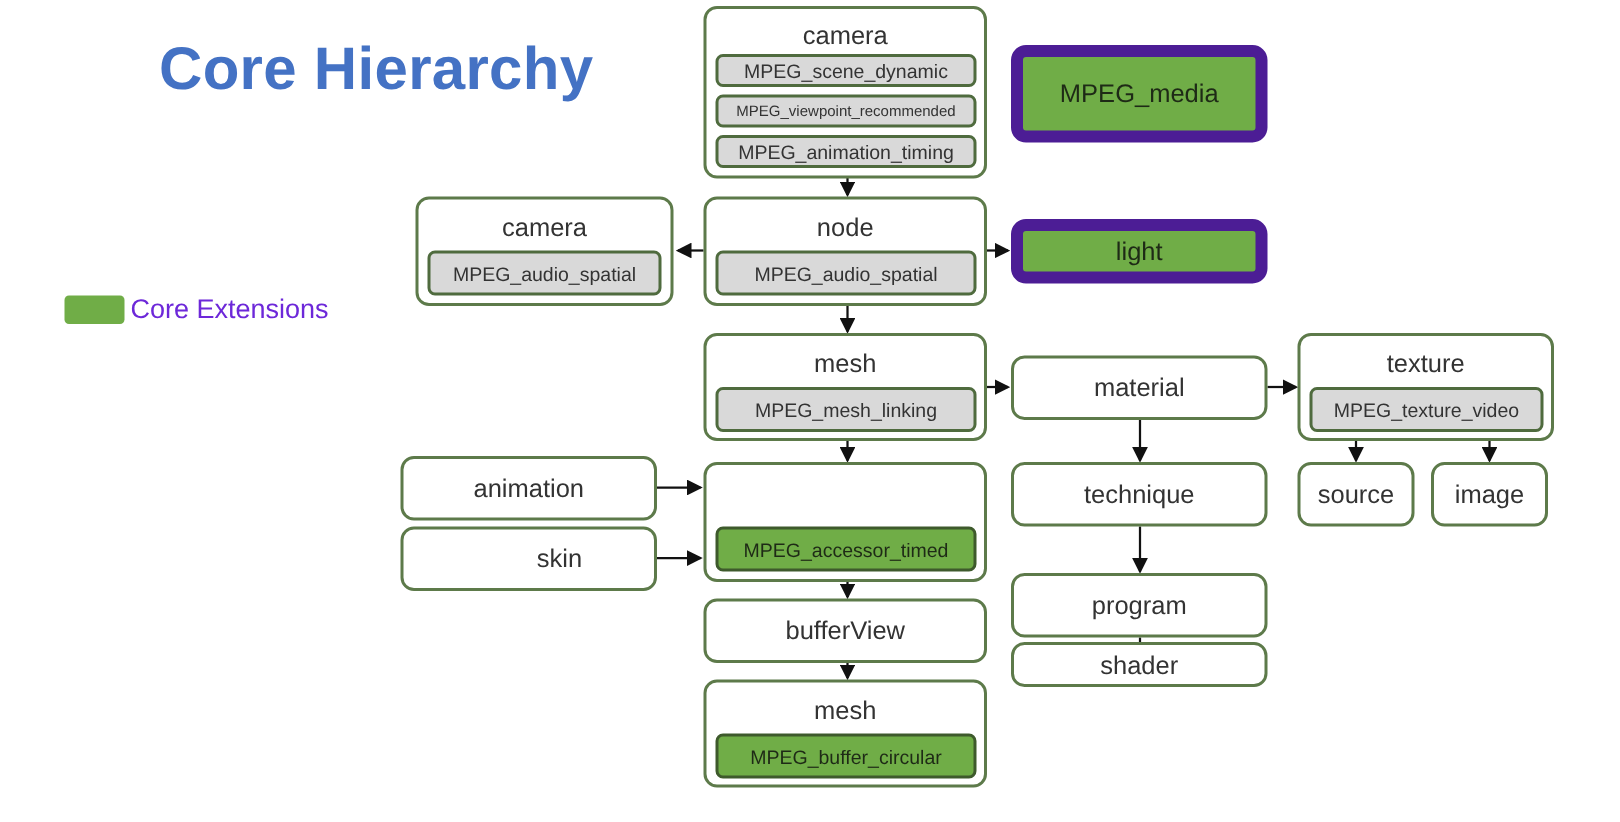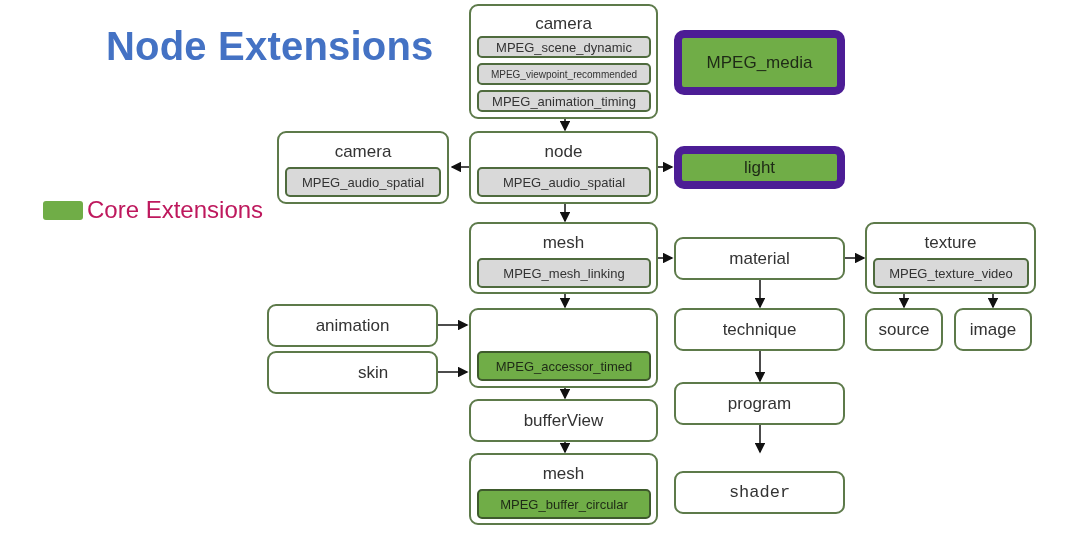--- a/index.html
+++ b/index.html
@@ -9,21 +9,21 @@
     font-family: "Liberation Sans", "DejaVu Sans", sans-serif;
     color: #333333;
   }
   .title {
     position: absolute; left: 106px; top: 24px;
     font-size: 40px; font-weight: bold; color: #4472c4;
     letter-spacing: 0.2px;
   }
   .legend { position: absolute; left: 43px; top: 196px; display: flex; align-items: center; }
   .legend .swatch { width: 40px; height: 19px; background: #70ad47; border-radius: 3px; margin-right: 4px; }
-  .legend .label { font-size: 24px; color: #be185d; }
+  .legend .label { font-size: 18px; color: #6d28d9; }
 
   .box {
     position: absolute; box-sizing: border-box;
     border: 2px solid #5d7a4a; border-radius: 9px; background: #fff;
   }
   .box .head {
     text-align: center; font-size: 17px; color: #333; line-height: 1;
   }
   .box.simple { display: flex; align-items: center; justify-content: center; }
   .box.simple .head { font-size: 17px; }
@@ -40,21 +40,21 @@
     position: absolute; box-sizing: border-box;
     background: #70ad47; border: 8px solid #4c1d95; border-radius: 10px;
     display: flex; align-items: center; justify-content: center;
     font-size: 17px; color: #1e2a16;
   }
   svg.arrows { position: absolute; left: 0; top: 0; pointer-events: none; }
 </style>
 </head>
 <body>
 
-<div class="title">Node Extensions</div>
+<div class="title">Core Hierarchy</div>
 
 <div class="legend">
   <div class="swatch"></div>
   <div class="label">Core Extensions</div>
 </div>
 
 <svg class="arrows" width="1080" height="548">
   <defs>
     <marker id="ah" markerWidth="7" markerHeight="7" refX="6" refY="3.5" orient="auto">
       <path d="M0,0 L7,3.5 L0,7 z" fill="#111"></path>
@@ -140,20 +140,20 @@
 </div>
 
 <div class="box simple" style="left:674px;top:382px;width:171px;height:43px;">
   <div class="head">program</div>
 </div>
 
 <div class="box simple" style="left:469px;top:399px;width:189px;height:43px;">
   <div class="head">bufferView</div>
 </div>
 
-<div class="box simple" style="left:674px;top:471px;width:171px;height:43px;font-family:Liberation Mono, monospace;">
+<div class="box simple" style="left:674px;top:428px;width:171px;height:30px;">
   <div class="head">shader</div>
 </div>
 
 <div class="box" style="left:469px;top:453px;width:189px;height:72px;">
   <div class="head" style="margin-top:10px;">mesh</div>
   <div class="ext core" style="left:6px;top:34px;width:174px;height:30px;">MPEG_buffer_circular</div>
 </div>
 
 </body></html>

